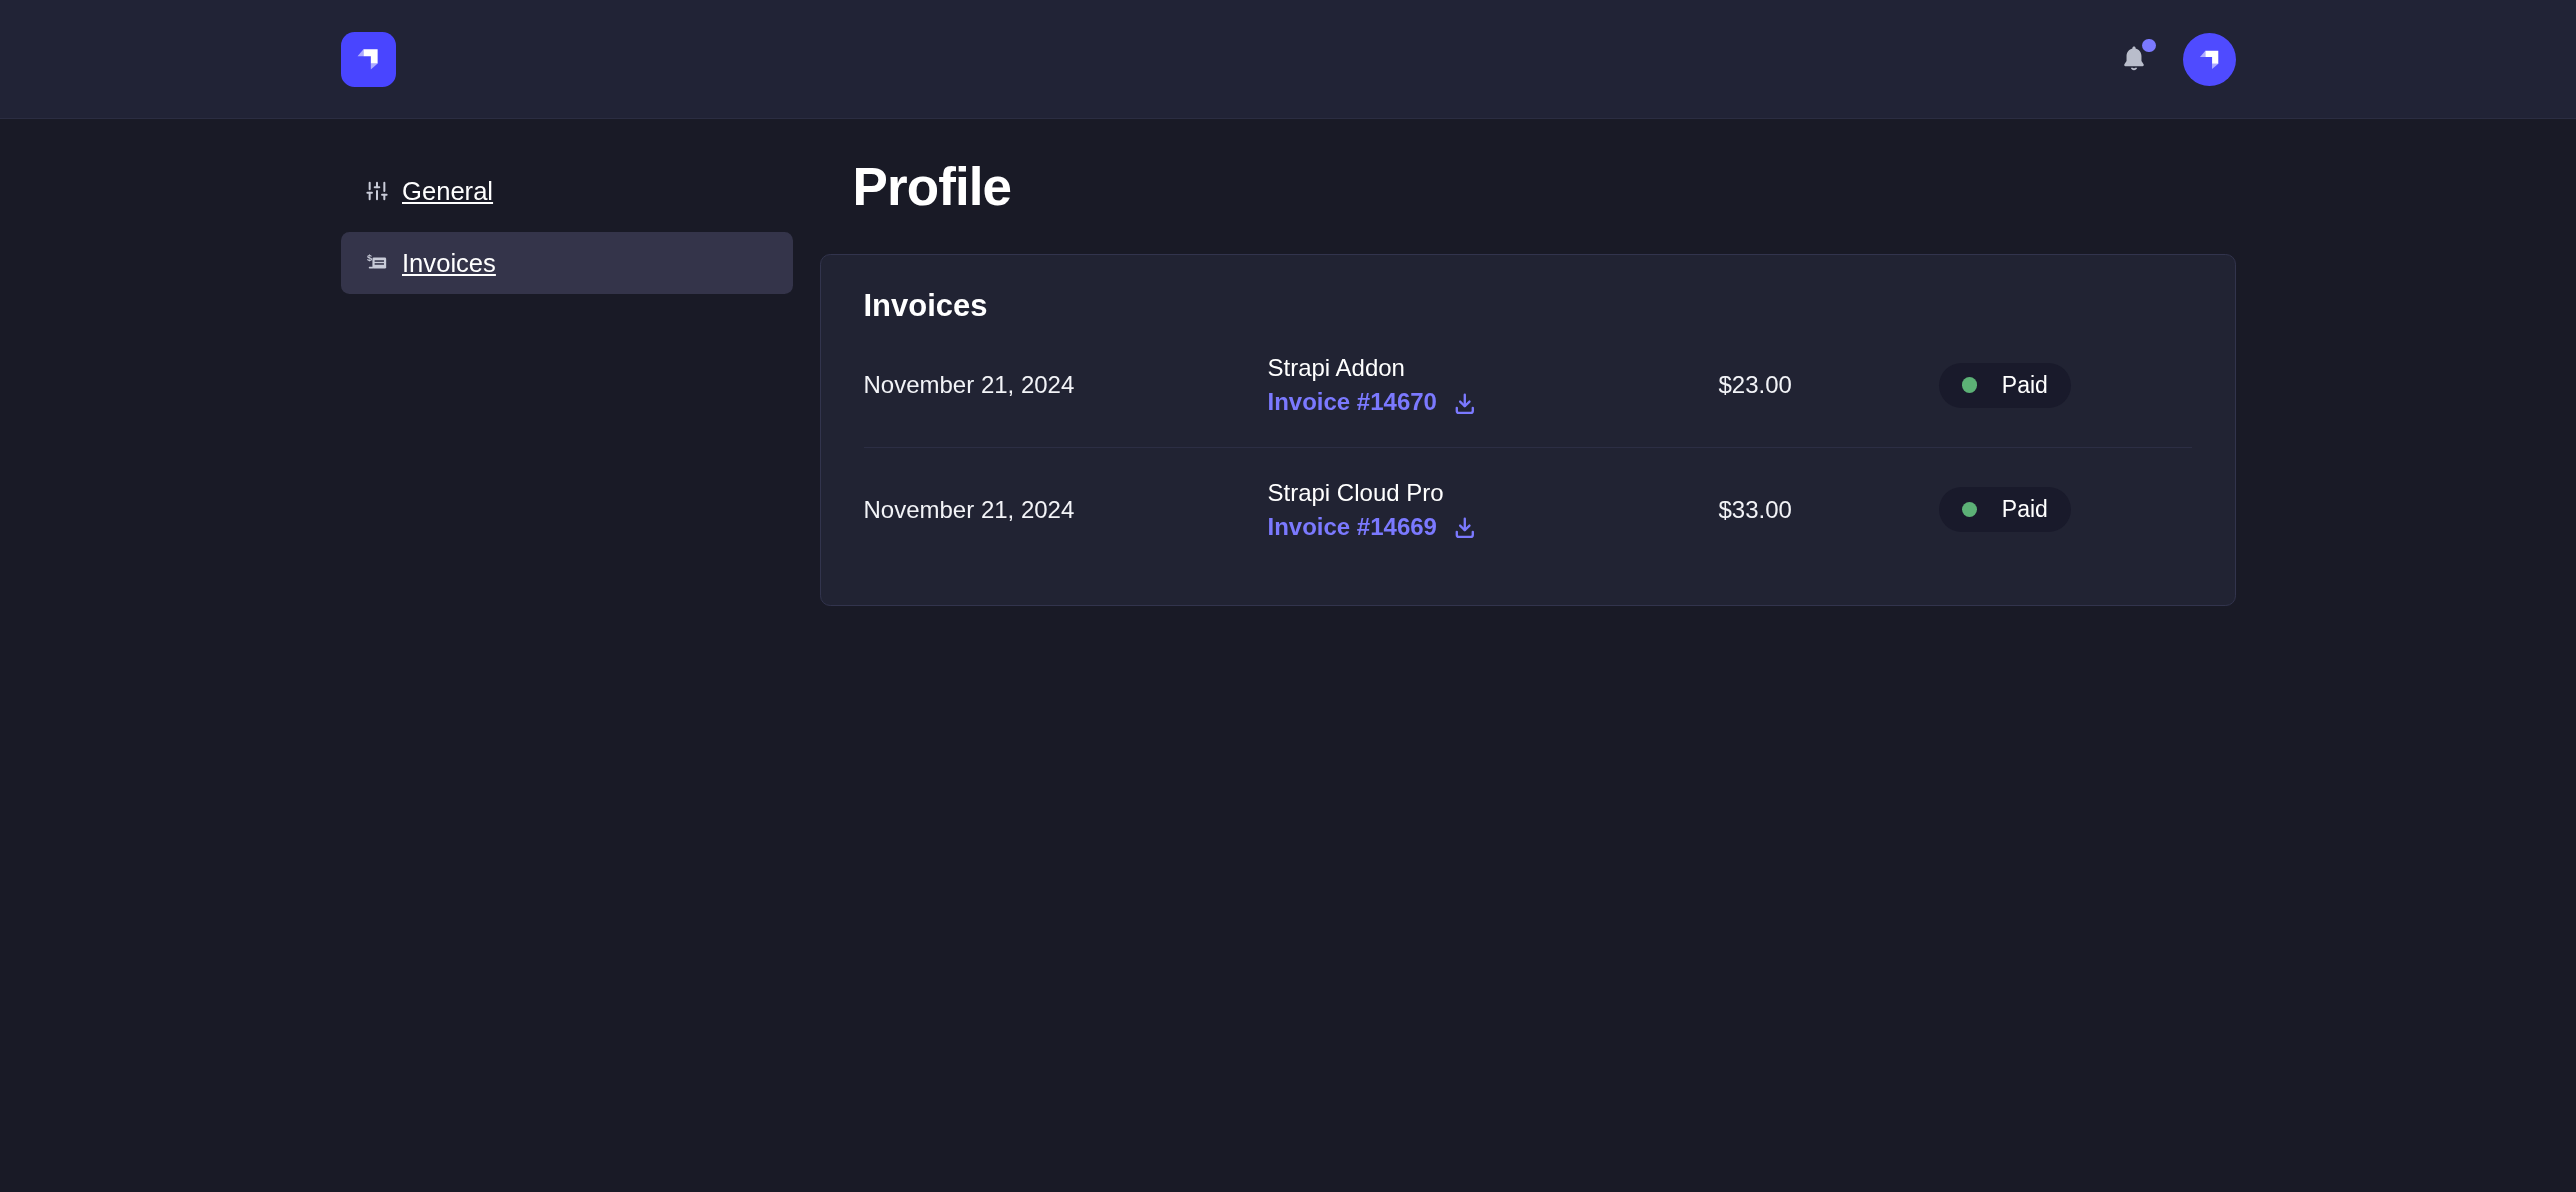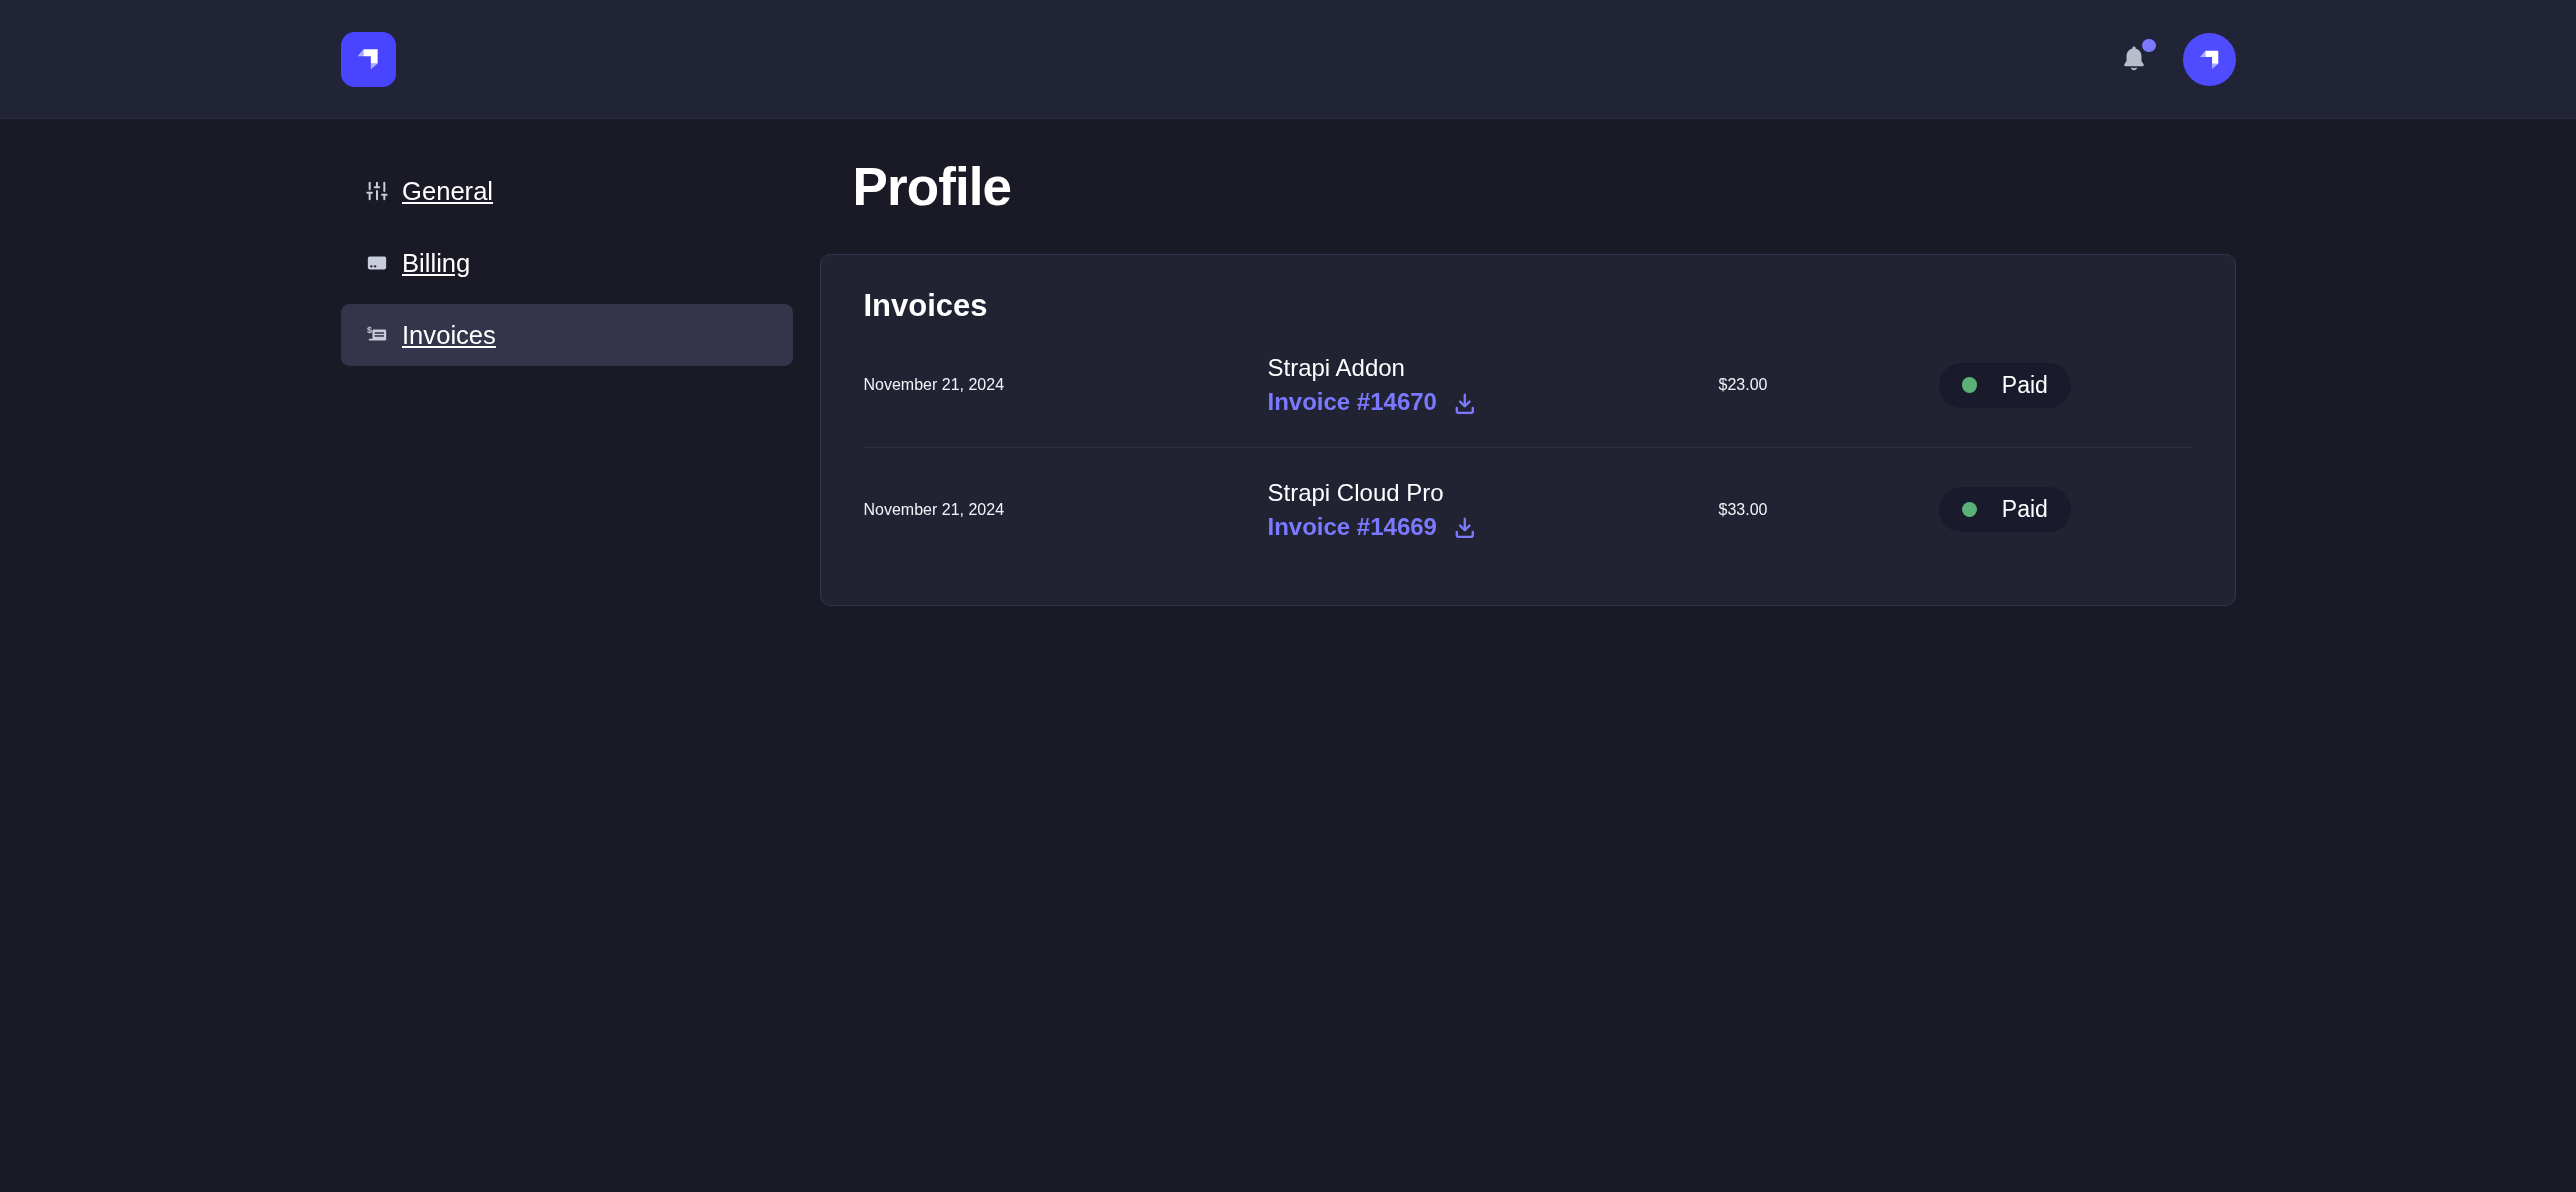--- a/index.html
+++ b/index.html
@@ -35,21 +35,21 @@
   .page-title{font-size:53px;font-weight:bold;line-height:1;letter-spacing:-0.9px;margin-left:33px;}
   
   .card{margin-top:41px;background:var(--card-bg);border:1.7px solid var(--card-border);border-radius:10.2px;padding:34px 43px;}
   .card-title{font-size:31px;font-weight:bold;line-height:1.1;}
   .tbl{width:100%;}
   .tbl-head,.tbl-row{display:grid;grid-template-columns:404px 451px 220px 1fr;align-items:center;}
   .tbl-head{padding:48px 0 39px;border-bottom:0.9px solid var(--divider);}
   .tbl-head .th{font-size:19px;font-weight:bold;letter-spacing:1.7px;color:var(--muted);}
   .tbl-row{height:124px;}
   .tbl-row + .tbl-row{border-top:0.9px solid var(--divider);}
-  .cell{font-size:16px;color:#f2f3f7;}
+  .cell{font-size:24px;color:#f2f3f7;}
   .item-cell{display:flex;flex-direction:column;gap:6px;}
   .item-name{font-size:24px;color:#ffffff;}
   .invoice-line{display:flex;align-items:flex-end;gap:15.3px;}
   .invoice-link{font-size:24px;font-weight:bold;color:var(--link);text-decoration:none;cursor:pointer;}
   .dl-btn{background:none;border:none;cursor:pointer;color:var(--link);display:flex;align-items:center;}
   .dl-btn svg{width:25.6px;height:25.6px;stroke:currentColor;fill:none;stroke-width:2.2;stroke-linecap:round;stroke-linejoin:round;}
   .badge{display:inline-flex;align-items:center;gap:25px;height:45px;padding:0 23px;border-radius:23px;background:var(--badge-bg);font-size:23px;color:#ffffff;}
   .badge .dot{width:15.3px;height:15.3px;border-radius:50%;background:var(--success);}
   
   .stroke-ico{stroke:var(--icon-gray);stroke-width:2.2;stroke-linecap:round;fill:none;}
@@ -104,30 +104,20 @@
           <line x1="20" y1="21" x2="20" y2="16"></line>
             <line x1="20" y1="12" x2="20" y2="3"></line>
           <line x1="1.5" y1="14" x2="6.5" y2="14"></line>
             <line x1="9.5" y1="8" x2="14.5" y2="8"></line>
           <line x1="17.5" y1="16" x2="22.5" y2="16"></line>
         </svg>
       </span>
       <span>General</span>
     </button>
 
-    <button class="side-item">
-      <span class="ico">
-        <svg viewBox="0 0 24 24">
-          <rect x="2" y="5" width="20" height="14" rx="2" fill="#c9ccd9"></rect>
-          <rect x="4.6" y="14.6" width="2.6" height="2" rx="0.5" fill="#191a26"></rect>
-          <rect x="8.6" y="14.6" width="2.6" height="2" rx="0.5" fill="#191a26"></rect>
-        </svg>
-      </span>
-      <span>Billing</span>
-    </button>
 
     <button class="side-item active">
       <span class="ico">
         <svg viewBox="0 0 24 24" style="font-size:30px">
           <text x="1" y="10" font-size="10" font-weight="bold" fill="#c9ccd9" font-family="Liberation Sans, sans-serif">$</text>
           <rect x="7" y="6" width="15" height="12" rx="1.5" fill="#c9ccd9"></rect>
           <rect x="9.4" y="9" width="10.2" height="1.7" fill="#34344a"></rect>
           <rect x="9.4" y="12.2" width="10.2" height="1.7" fill="#34344a"></rect>
           <rect x="3" y="16.2" width="5" height="1.8" rx="0.9" fill="#c9ccd9"></rect>
         </svg>

